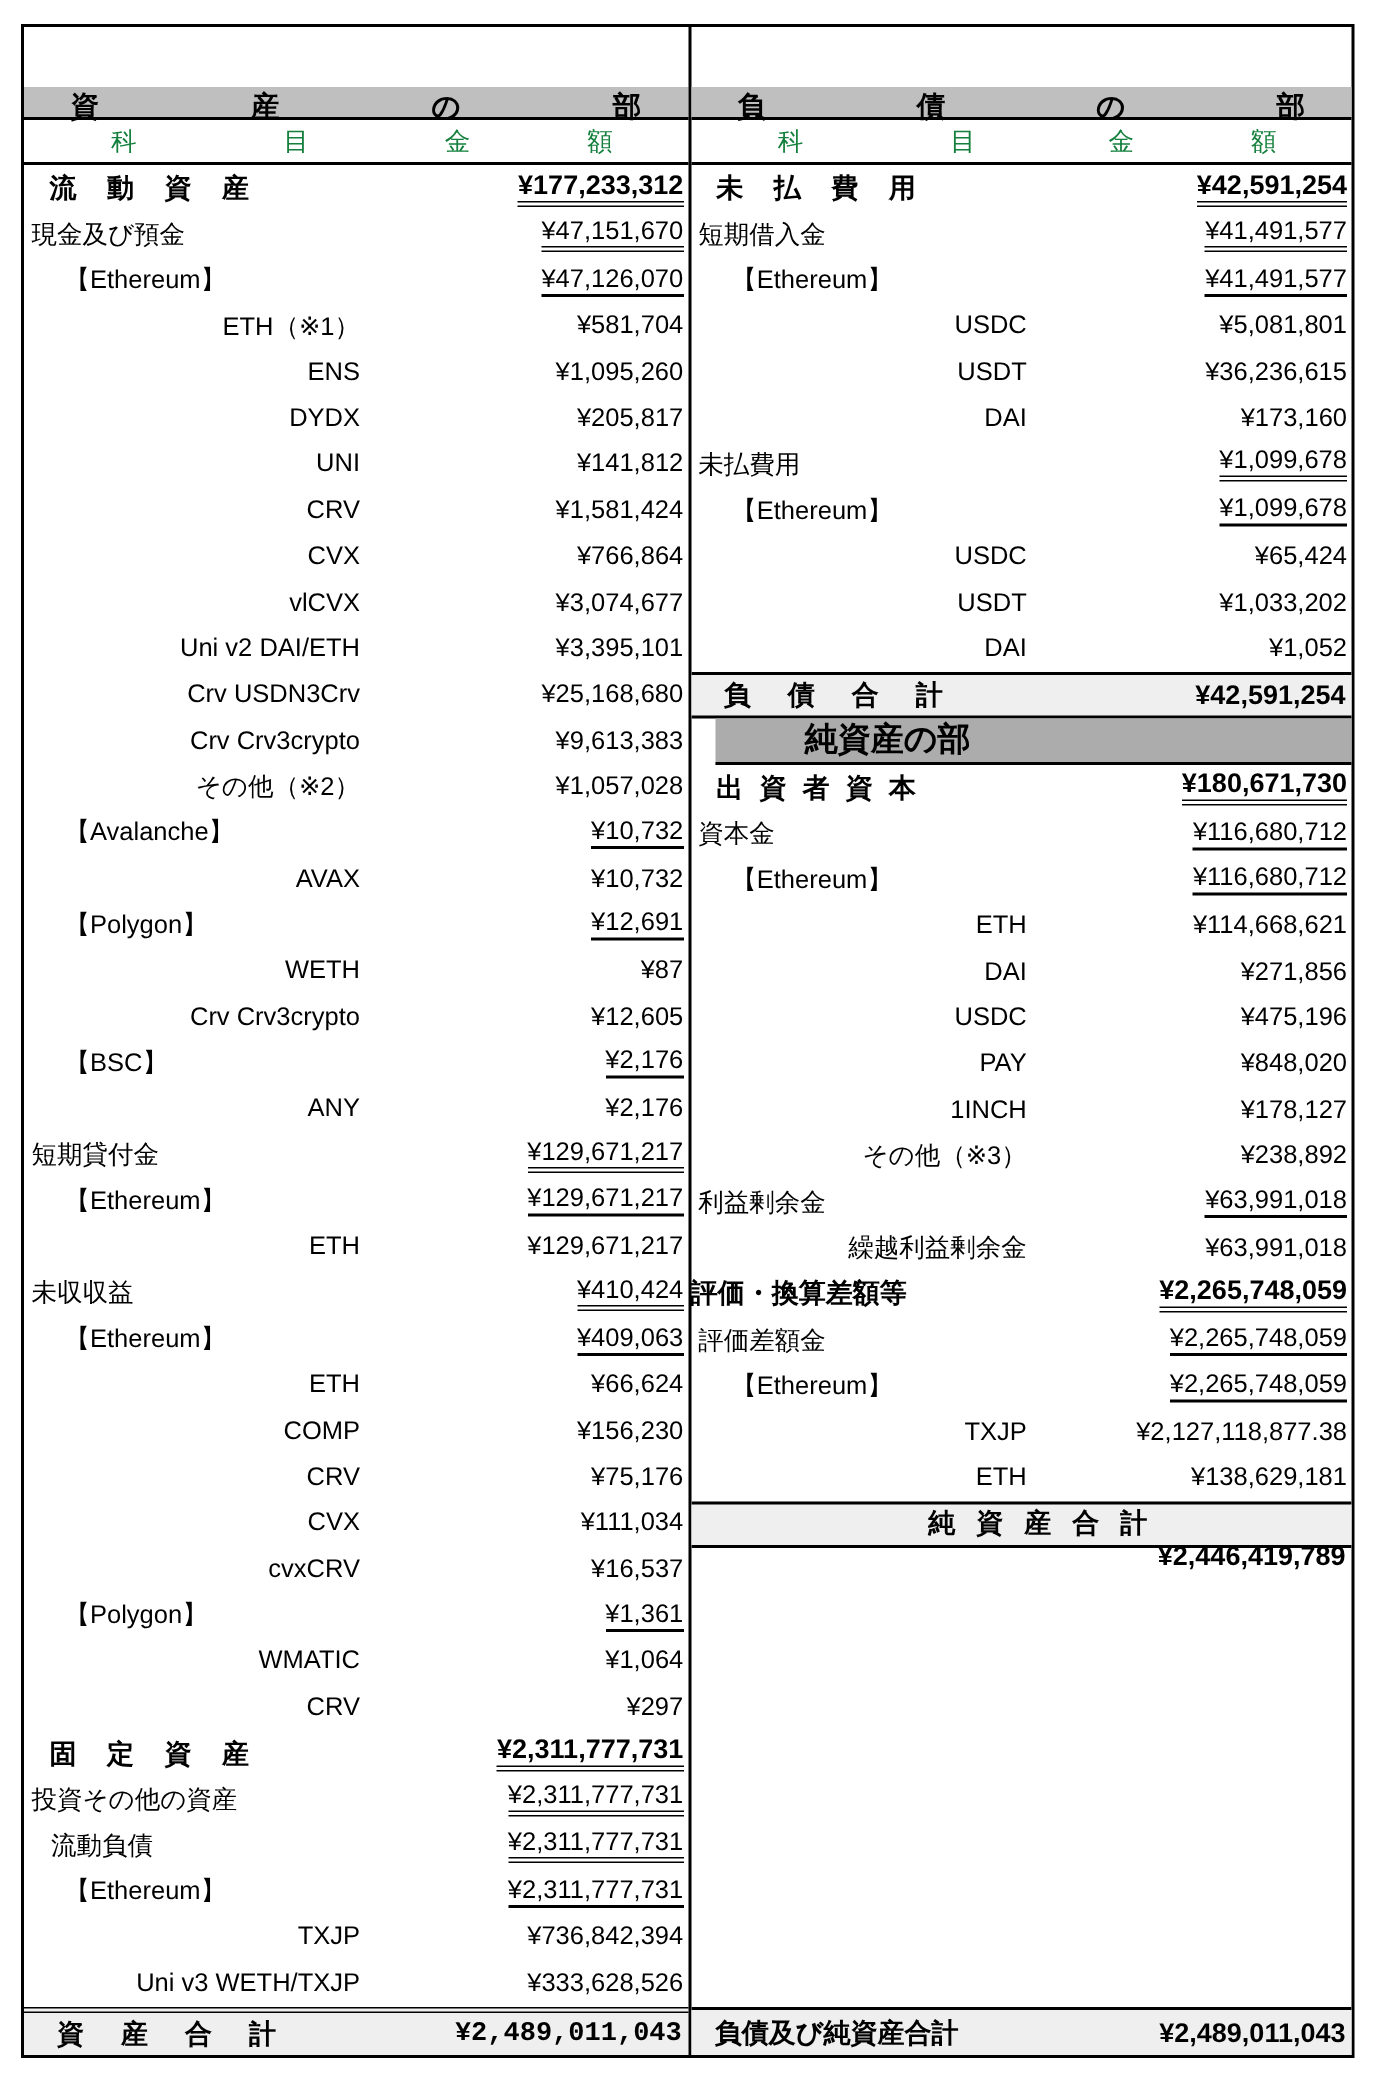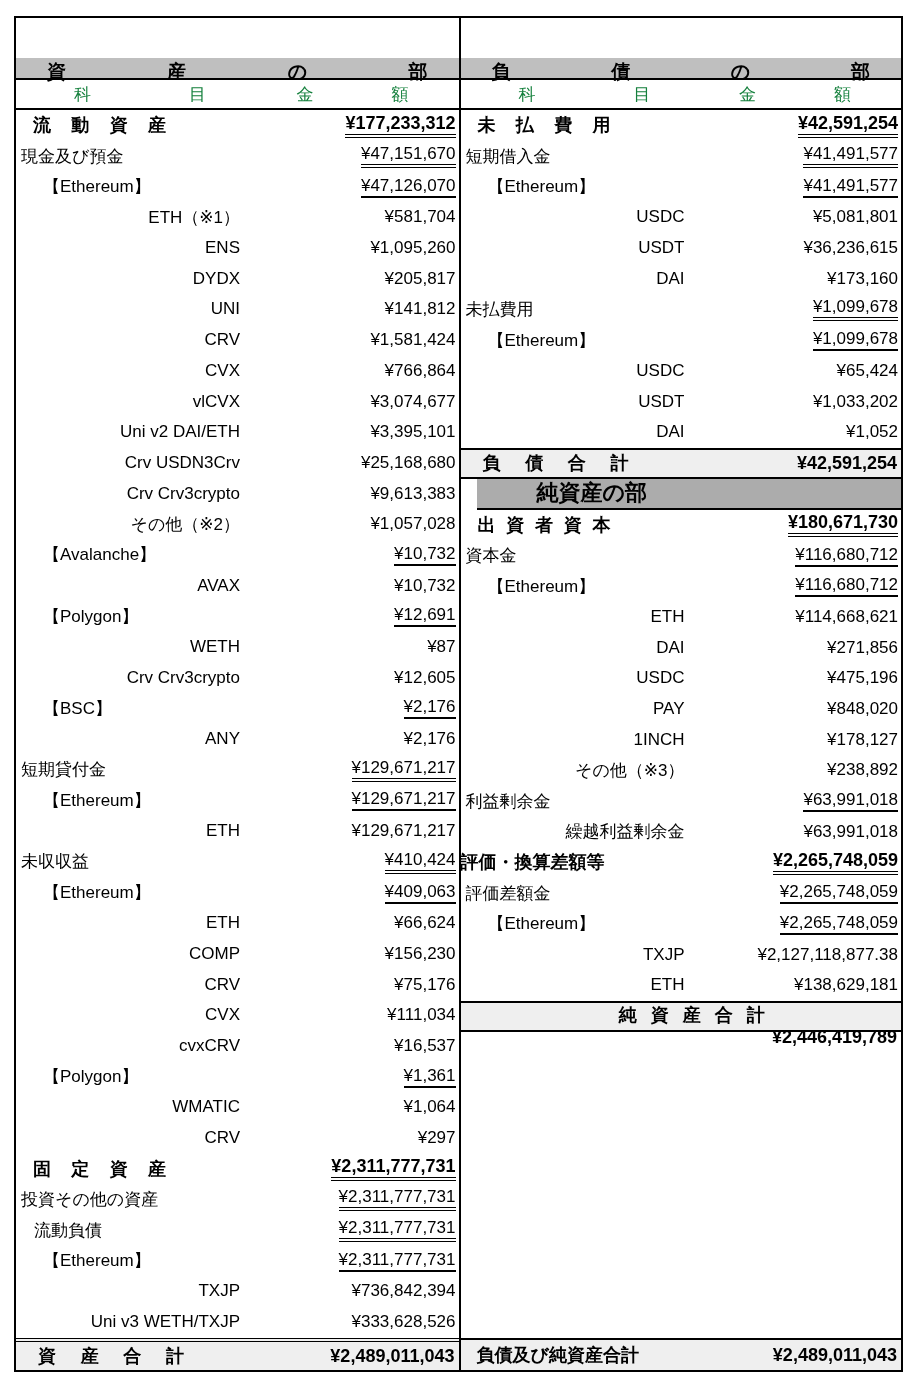--- a/index.html
+++ b/index.html
@@ -54,21 +54,21 @@
   .u-double .amt-in { border-bottom: 4px double var(--border); }
   .u-single .amt-in { border-bottom: 2px solid var(--border); }
 
   .row-total {
     flex-shrink: 0; display: flex; align-items: center;
     background: #efefef; font-weight: 700; font-size: 18px;
   }
   .row-total .acct { width: 168px; padding-left: 22px; text-align: justify; text-align-last: justify; text-justify: inter-character; }
   .row-total .amt { margin-left: auto; padding-right: 4px; }
 
-  .assets-total { height: 32px; border-top: 4px double var(--border); }
+  .assets-total { height: 32px; border-top: 4px double var(--border); font-family: Liberation Mono, monospace; }
   .liab-total   { height: 31px; border-top: 2px solid var(--border); border-bottom: 2px solid var(--border); }
   .net-total    { height: 31px; border-top: 2px solid var(--border); border-bottom: 2px solid var(--border); flex-direction: column; }
   .grand-total  { height: 32px; border-top: 2px solid var(--border); }
   .grand-total .acct { width: auto; padding-left: 16px; text-align: left; text-align-last: auto; }
 
   .net-hdr {
     height: 31px; flex-shrink: 0;
     background: #acacac;
     border-bottom: 2px solid var(--border);
     display: flex; align-items: center;

